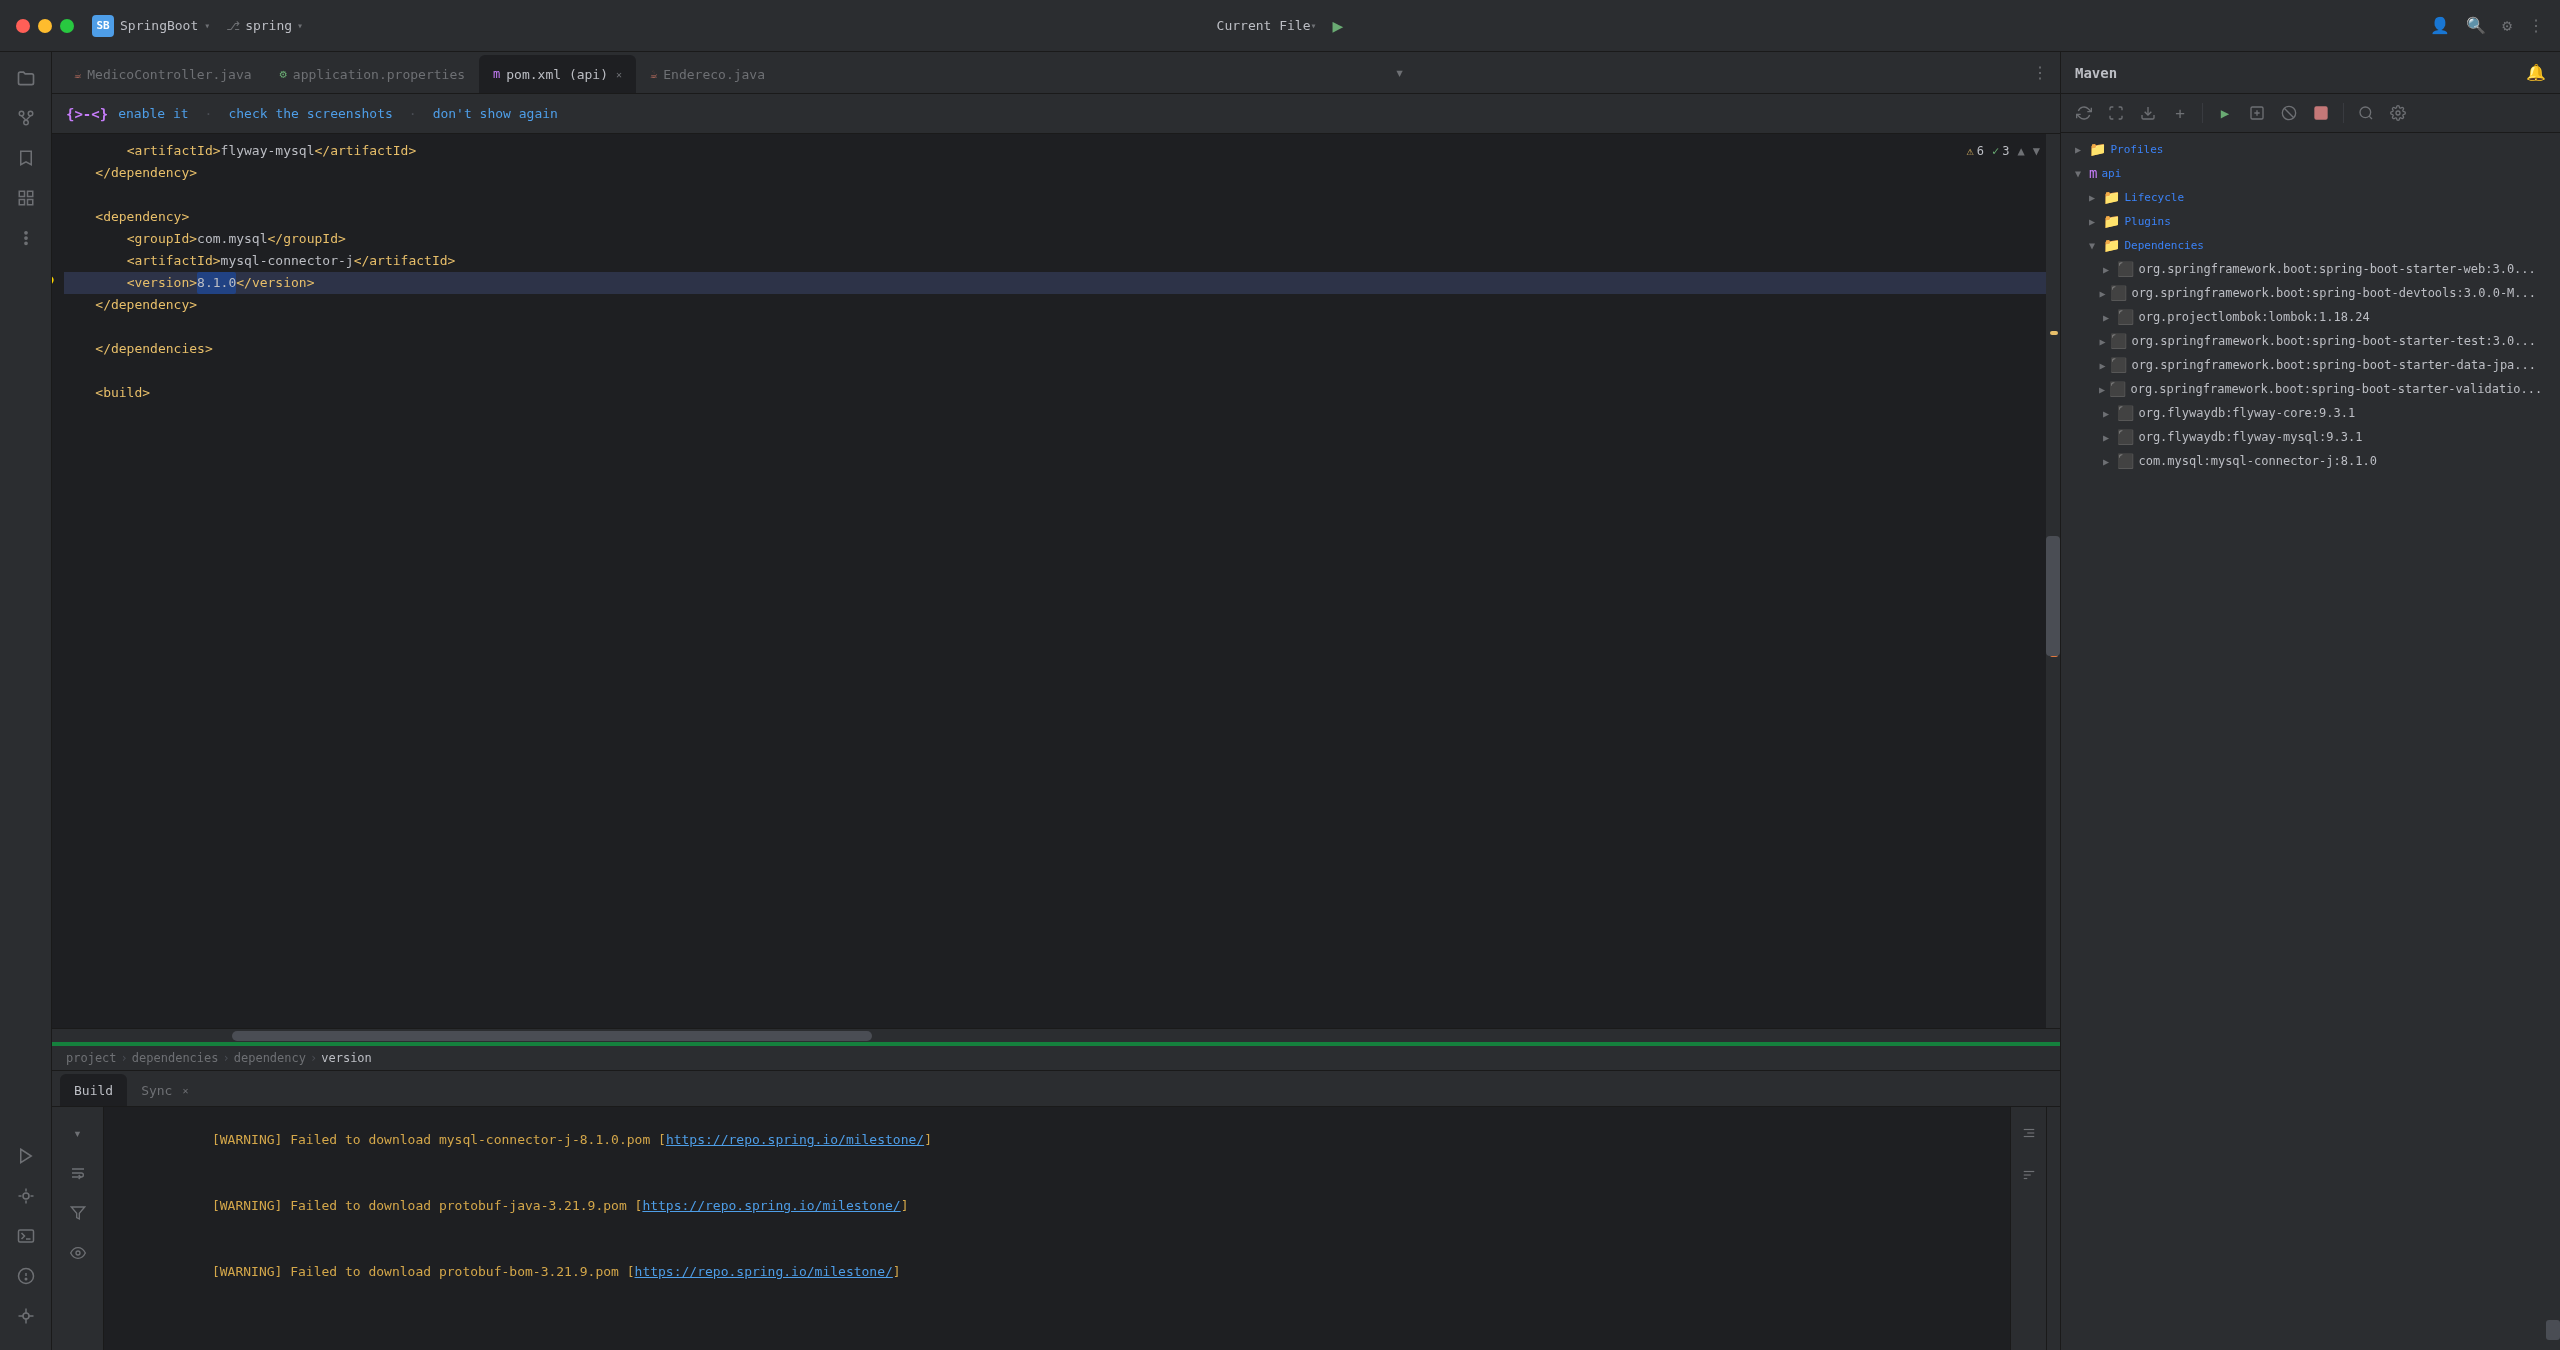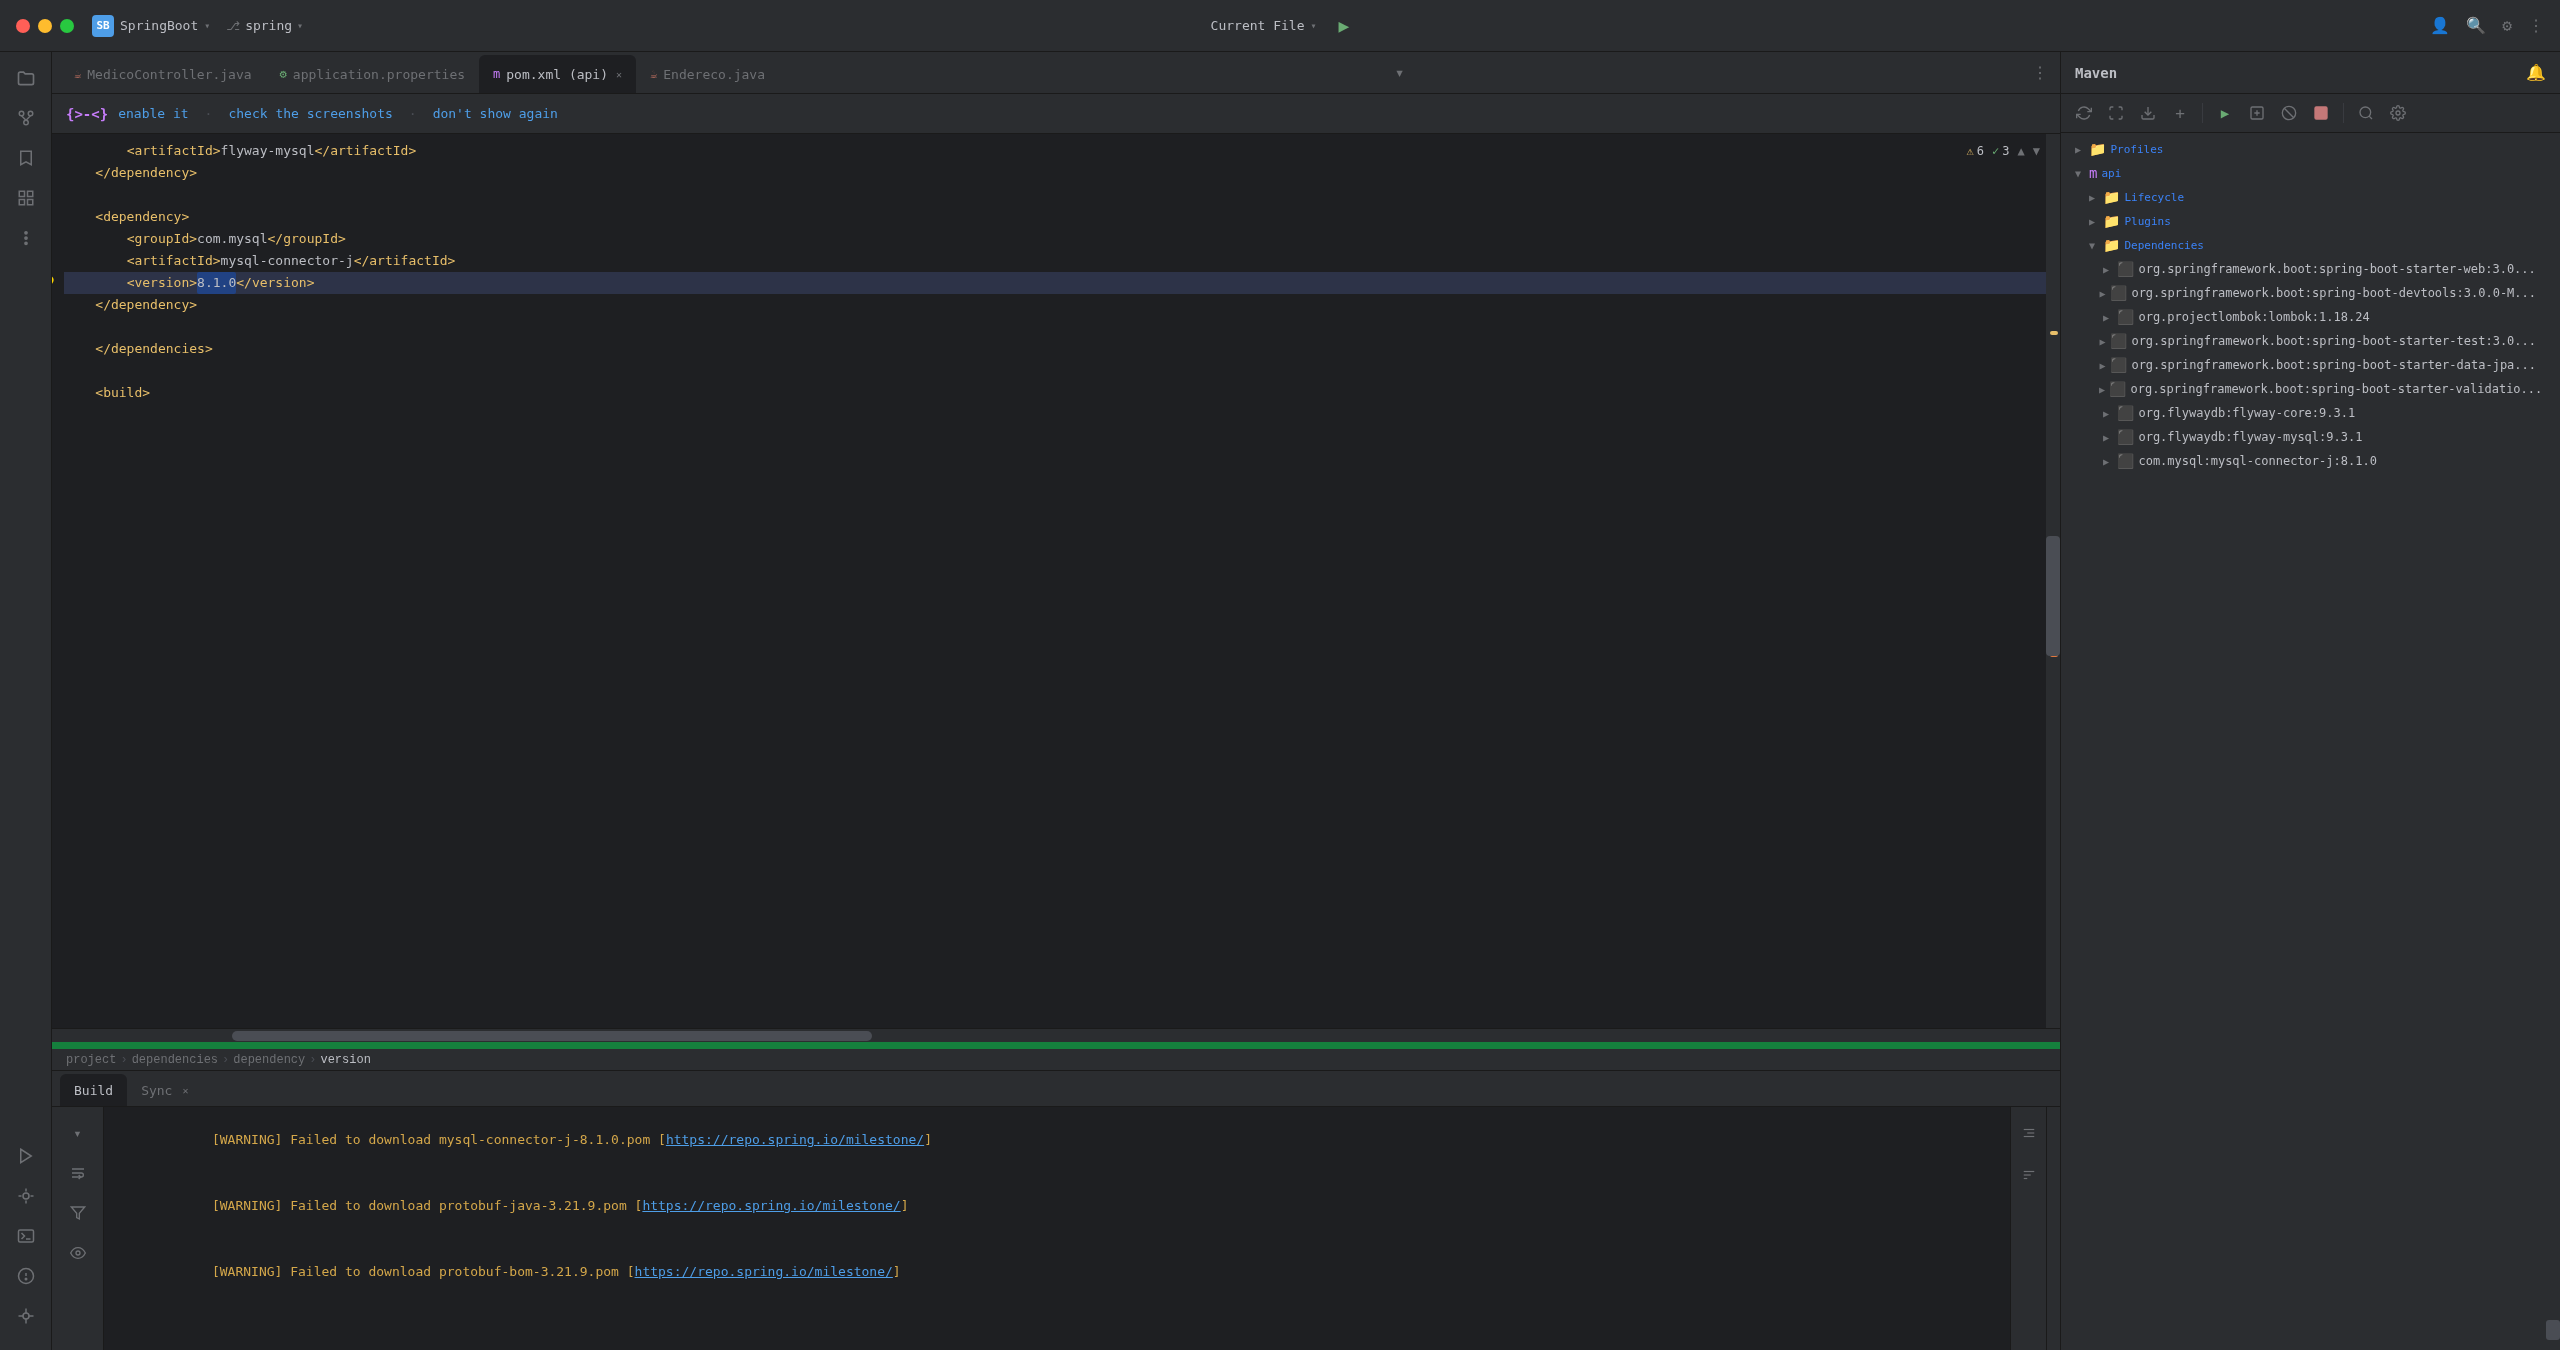--- a/index.html
+++ b/index.html
@@ -54,21 +54,21 @@
     .branch-label {
       display: flex; align-items: center; gap: 5px;
       color: #bcbec4; font-size: 13px;
     }
     .branch-icon { color: #6e7074; font-size: 12px; }
     .titlebar-spacer { flex: 1; }
     .titlebar-center {
       position: absolute;
       left: 50%;
       transform: translateX(-50%);
-      display: flex; align-items: center; gap: 6px;
+      display: flex; align-items: center; 
     }
     .titlebar-actions { display: flex; gap: 16px; align-items: center; }
     .titlebar-icon { color: #6e7074; font-size: 16px; cursor: pointer; }
 
     
     .main-area {
       display: flex;
       flex: 1;
       overflow: hidden;
     }
@@ -239,29 +239,28 @@
       font-size: 12px;
     }
     .warn-icon-yellow { color: #e8bf6a; }
     .warn-icon-green { color: #6aab73; }
     .warn-expand { color: #6e7074; font-size: 12px; cursor: pointer; }
 
     
     .breadcrumb-bar {
       height: 28px;
       background: #2b2d30;
-      border-top: 7px solid #15803d;
+      border-top: 4px solid #15803d;
       display: flex;
       align-items: center;
       padding: 0 14px;
       gap: 4px;
       flex-shrink: 0;
       font-size: 12px;
       color: #6e7074;
-      font-family: Liberation Mono, monospace;
     }
     .breadcrumb-item { color: #6e7074; }
     .breadcrumb-sep { color: #4a4d54; }
     .breadcrumb-item.active { color: #bcbec4; }
 
     
     .right-panel {
       width: 500px;
       background: #2b2d30;
       border-left: 1px solid #1a1a1a;

